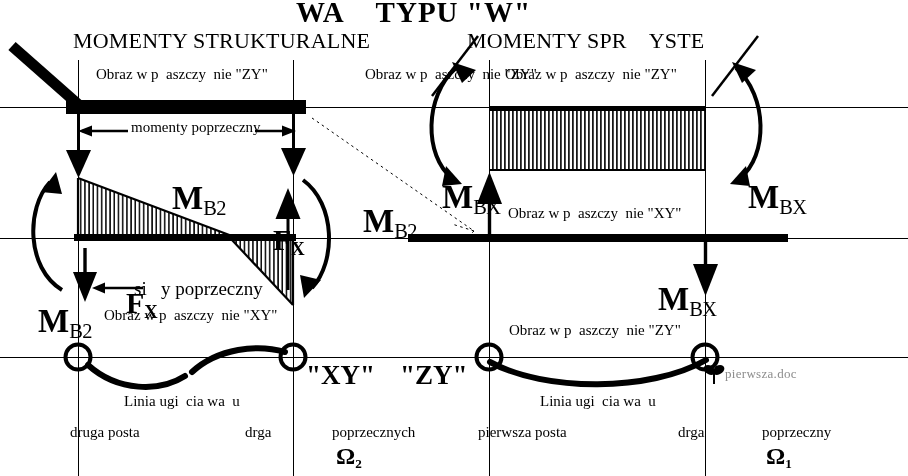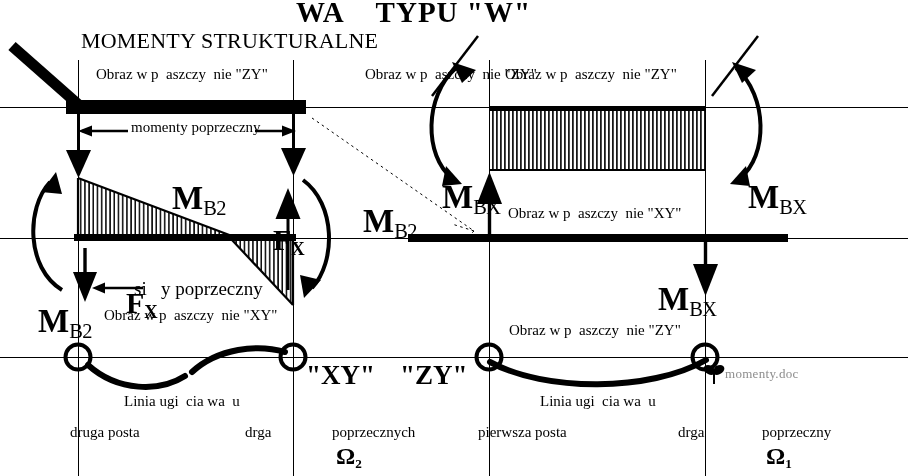--- a/index.html
+++ b/index.html
@@ -99,22 +99,23 @@
     pointer-events: none;
   }
 </style>
 </head>
 <body>
 
 <div id="stage">
 
   <div class="txt title" style="left:296px; top:-2px;">WA    TYPU "W"</div>
 
-  <div class="txt subhead" style="left:81px; top:30px;">MOMENTY STRUKTURALNE</div>
-
+  <div class="txt subhead" style="left:73px; top:30px;">MOMENTY STRUKTURALNE</div>
+
+  <div class="txt subhead" style="left:467px; top:30px;">MOMENTY SPR    YSTE</div>
 
   <div class="hline" style="left:0px; top:107px; width:908px;"></div>
   <div class="hline" style="left:0px; top:238px; width:908px;"></div>
   <div class="hline" style="left:0px; top:357px; width:908px;"></div>
 
   <div class="vline" style="left:78px; top:60px; height:416px;"></div>
   <div class="vline" style="left:293px; top:60px; height:416px;"></div>
 
   <div class="vline" style="left:489px; top:60px; height:416px;"></div>
   <div class="vline" style="left:705px; top:60px; height:416px;"></div>
@@ -315,21 +316,21 @@
   <div class="txt body-txt" style="left:508px; top:206px;">Obraz w p  aszczy  nie "XY"</div>
 
   <div class="txt mlabel" style="left:625px; top:250px;">
     <span>M</span><sub>BX</sub>
   </div>
 
   <div class="txt body-txt" style="left:509px; top:323px;">Obraz w p  aszczy  nie "ZY"</div>
 
   <div class="txt quoted" style="left:400px; top:362px;">"ZY"</div>
 
-  <div class="txt watermark" style="left:725px; top:367px;">momenty.doc</div>
+  <div class="txt watermark" style="left:725px; top:367px;">pierwsza.doc</div>
 
   <div class="txt body-txt" style="left:540px; top:394px;">Linia ugi  cia wa  u</div>
 
   <div class="txt body-txt" style="left:478px; top:425px;">pierwsza posta</div>
   <div class="txt body-txt" style="left:678px; top:425px;">drga</div>
   <div class="txt omega" style="left:742px; top:420px;">
     <span>Ω</span><sub>1</sub>
   </div>
   <div class="txt body-txt" style="left:762px; top:425px;">poprzeczny</div>
 

